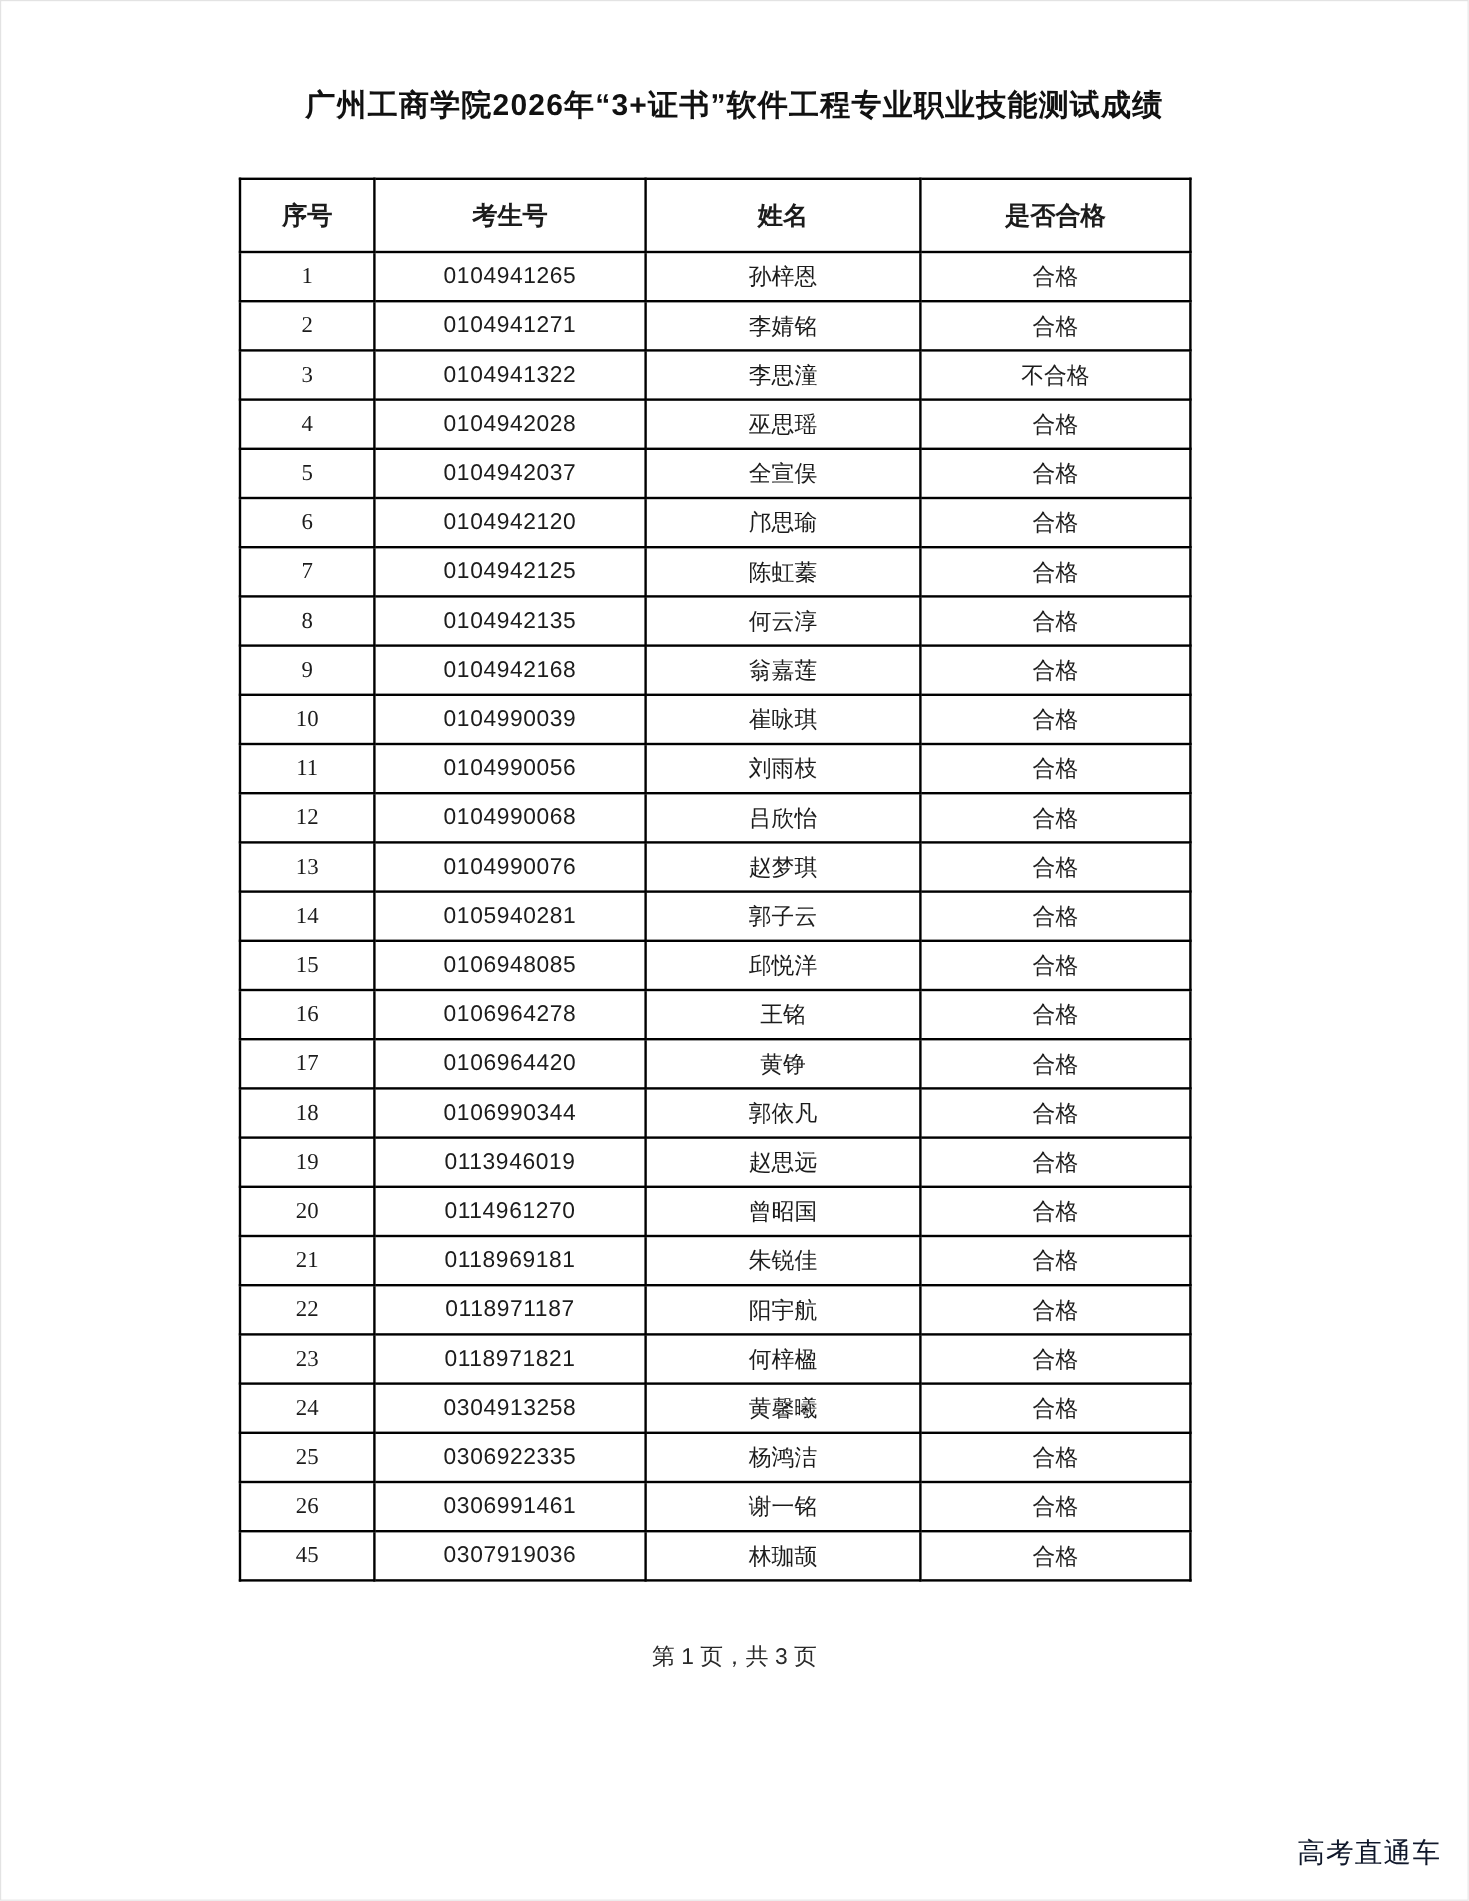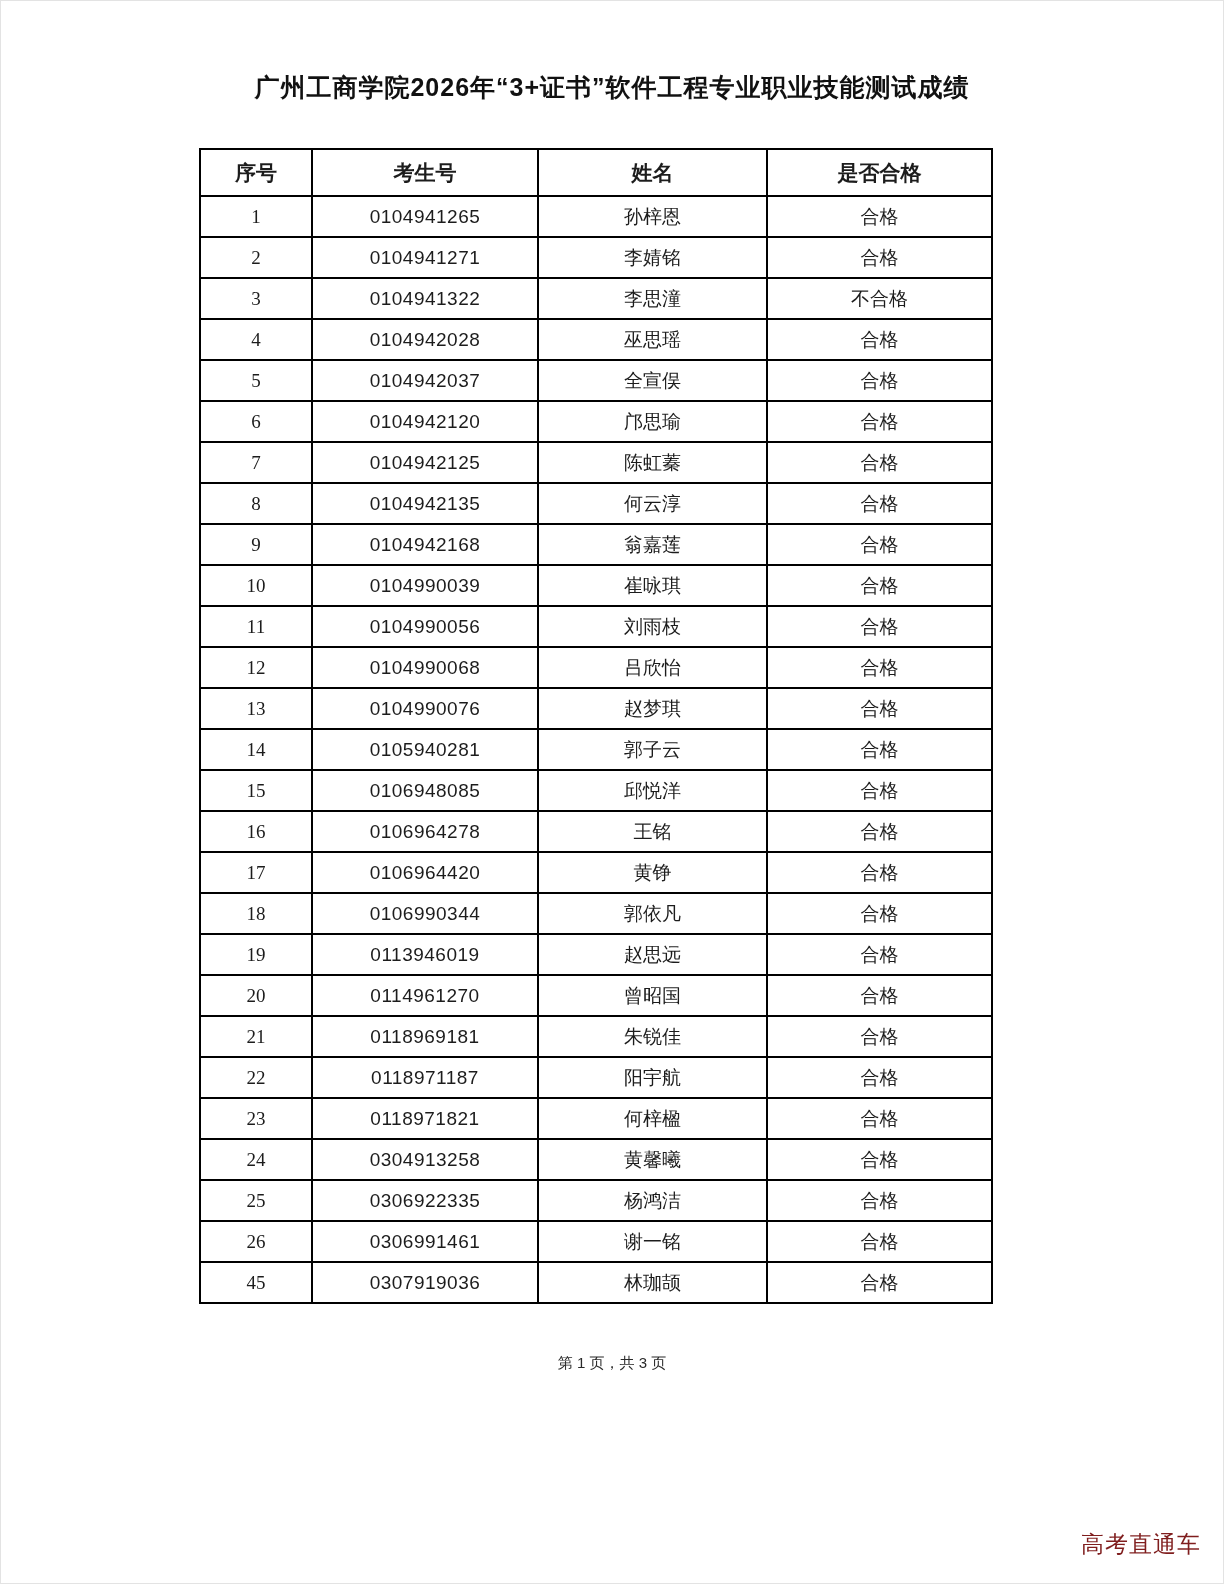--- a/index.html
+++ b/index.html
@@ -37,21 +37,21 @@
   table.results-table col.c-id     { width: 226px; }
   table.results-table col.c-name   { width: 229px; }
   table.results-table col.c-result { width: 225px; }
   table.results-table th,
   table.results-table td {
     border: 2px solid #000000;
     text-align: center;
     vertical-align: middle;
   }
   table.results-table th {
-    height: 47px;
+    height: 61px;
     font-size: 21px;
     font-weight: bold;
     font-family: "Liberation Serif", "DejaVu Serif", serif;
   }
   table.results-table td {
     height: 41px;
     font-size: 19px;
   }
   td.col-no {
     font-family: "Liberation Serif", "DejaVu Serif", serif;
@@ -63,30 +63,30 @@
     letter-spacing: 0.5px;
   }
   td.col-name, td.col-result {
     font-family: "Liberation Serif", "DejaVu Serif", serif;
     border-radius: 10px;
   }
   .page-footer {
     margin-top: 50px;
     text-align: center;
     font-family: "Liberation Sans", "DejaVu Sans", sans-serif;
-    font-size: 15px;
+    font-size: 19px;
     color: #2a2a2a;
   }
   .watermark {
     position: absolute;
     right: 22px;
     top: 1528px;
     font-family: "Liberation Sans", "DejaVu Sans", sans-serif;
     font-size: 23px;
-    color: #7f1d1d;
+    color: #0f172a;
     letter-spacing: 1px;
   }
 </style>
 </head>
 <body>
 
 <div class="page">
 
   <h1 class="doc-title">广州工商学院2026年“3+证书”软件工程专业职业技能测试成绩</h1>
 

